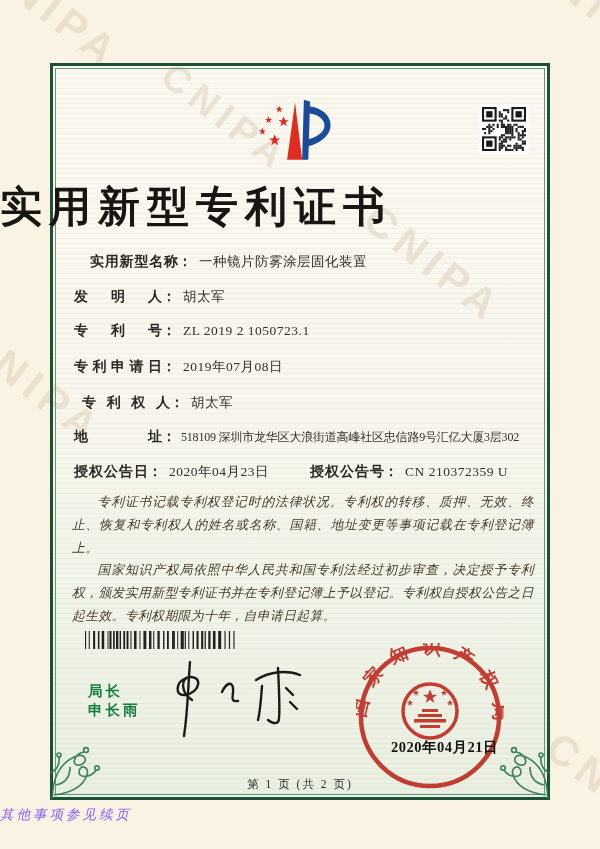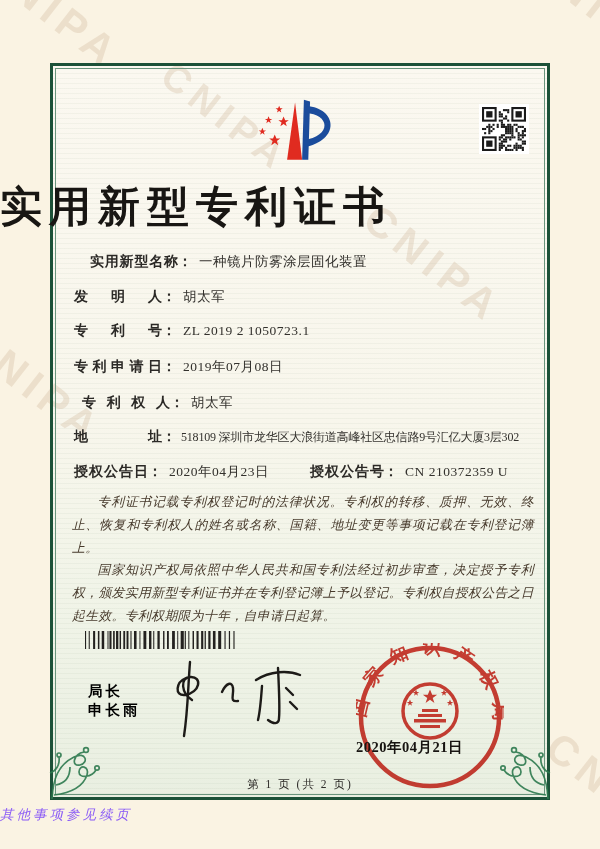--- a/index.html
+++ b/index.html
@@ -51,28 +51,28 @@
   .legal {
     position:absolute; left:72px; top:491px; width:462px;
     font-size:12.8px; line-height:1.78; letter-spacing:0.4px;
     font-style:italic; color:#46392b; text-align:justify;
   }
   .legal p { text-indent:2em; }
 
   .barcode { position:absolute; left:85px; top:631px; width:156px; height:18px; }
 
   .official { position:absolute; left:88px; top:682px; font-family:"Liberation Sans","DejaVu Sans",sans-serif; }
-  .official div { font-size:14.5px; font-weight:bold; letter-spacing:3px; color:#000000; }
+  .official div { font-size:14.5px; font-weight:bold; letter-spacing:3px; color:#15803d; }
   .official .name { }
 
   .sig { position:absolute; left:156px; top:656px; width:170px; height:92px; }
 
   .seal { position:absolute; left:356px; top:643px; width:148px; height:148px; mix-blend-mode:multiply; }
   .seal-date {
-    position:absolute; left:356px; top:738px; width:142px; text-align:left;
+    position:absolute; left:356px; top:738px; width:142px; text-align:right;
     font-size:14.5px; font-weight:bold; letter-spacing:0.5px; color:#171411;
   }
 
   .footer-page { position:absolute; left:0; right:0; top:777px; text-align:center; font-size:11.5px; letter-spacing:2px; color:#2e2c29; }
   .note { position:absolute; left:0; right:0; top:806px; text-align:left; font-size:13.5px; letter-spacing:3px; font-style:italic; color:#8b5cf6; }
 
   .corner { position:absolute; width:64px; height:68px; }
   .corner.bl { left:46px; top:733px; }
   .corner.br { left:490px; top:733px; transform:scale(-1,1); }
 </style>

